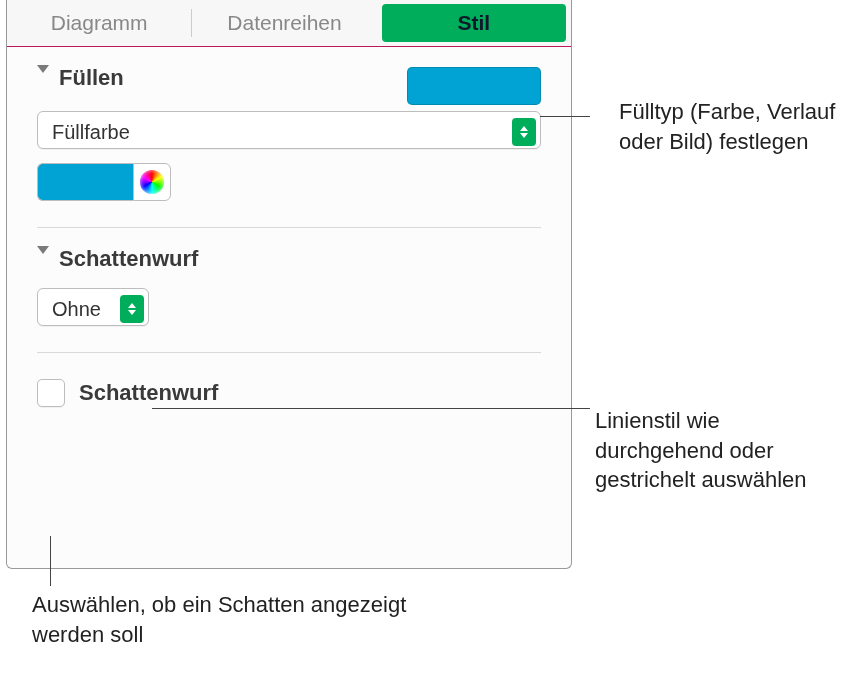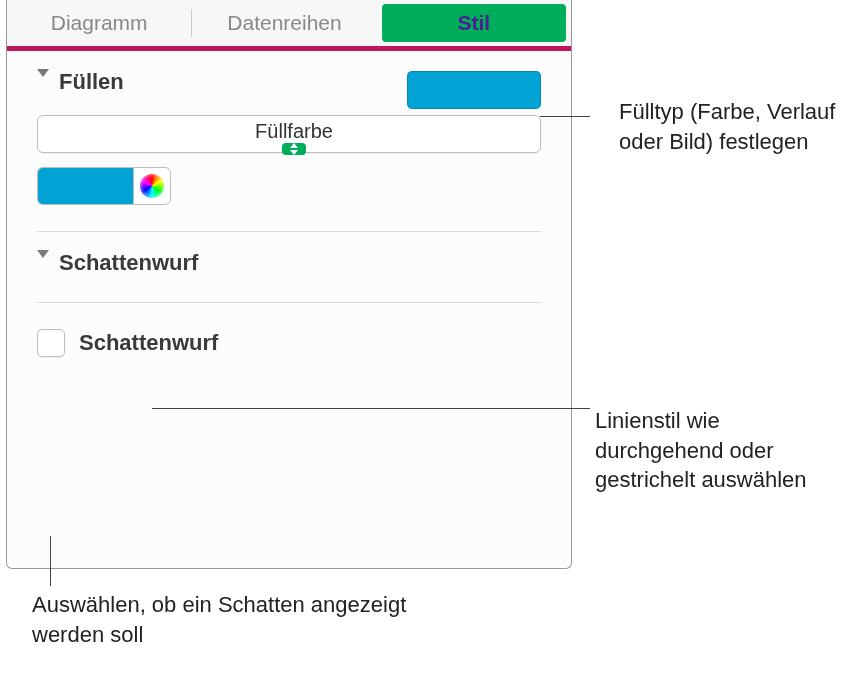--- a/index.html
+++ b/index.html
@@ -20,42 +20,42 @@
     border: 1px solid #999;
     border-top: none;
     border-radius: 0 0 6px 6px;
     background: #fcfcfc;
     box-sizing: border-box;
     overflow: hidden;
   }
   .tabs {
     display: flex;
     height: 46px;
-    border-bottom: 5px solid #be185d;
+    border-bottom: 1px solid #be185d;
     background: #f7f7f7;
   }
   .tab {
     flex: 1;
     display: flex;
     align-items: center;
     justify-content: center;
     font-size: 21px;
     color: #888;
     cursor: pointer;
     position: relative;
   }
   .tab-sep {
     width: 1px;
     background: #ccc;
     height: 28px;
     align-self: center;
   }
   .tab.active {
     background: #00ad5a;
-    color: #4c1d95;
+    color: #0f172a;
     font-weight: 600;
     border-radius: 4px;
     margin: 4px 5px;
     flex: 1;
   }
   .section {
     padding: 18px 30px 0 30px;
   }
   .section-header {
     display: flex;
@@ -93,21 +93,20 @@
     justify-content: space-between;
     border: 1px solid #bdbdbd;
     border-radius: 6px;
     background: #fff;
     height: 38px;
     padding: 4px 4px 0 14px;
     font-size: 20px;
     color: #333;
     box-shadow: 0 1px 1px rgba(0,0,0,0.05);
     cursor: pointer;
-    flex-direction: column;
   }
   .dropdown-wide {
     width: 100%;
     margin-top: 4px;
     box-sizing: border-box;
   }
   .dropdown-narrow {
     width: 112px;
     box-sizing: border-box;
   }
@@ -235,20 +234,27 @@
     </div>
   </div>
 
   <div class="divider"></div>
 
   <div class="section">
     <div class="section-header">
       <div class="disclosure"></div>
       <div class="section-title">Schattenwurf</div>
     </div>
+    <div class="dropdown dropdown-narrow">
+      <span>Ohne</span>
+      <div class="dd-btn">
+        <div class="up"></div>
+          <div class="dn"></div>
+      </div>
+    </div>
   </div>
 
   <div class="divider"></div>
 
   <div class="checkbox-row">
     <div class="checkbox"></div>
     <div class="section-title">Schattenwurf</div>
   </div>
 
 </div>

